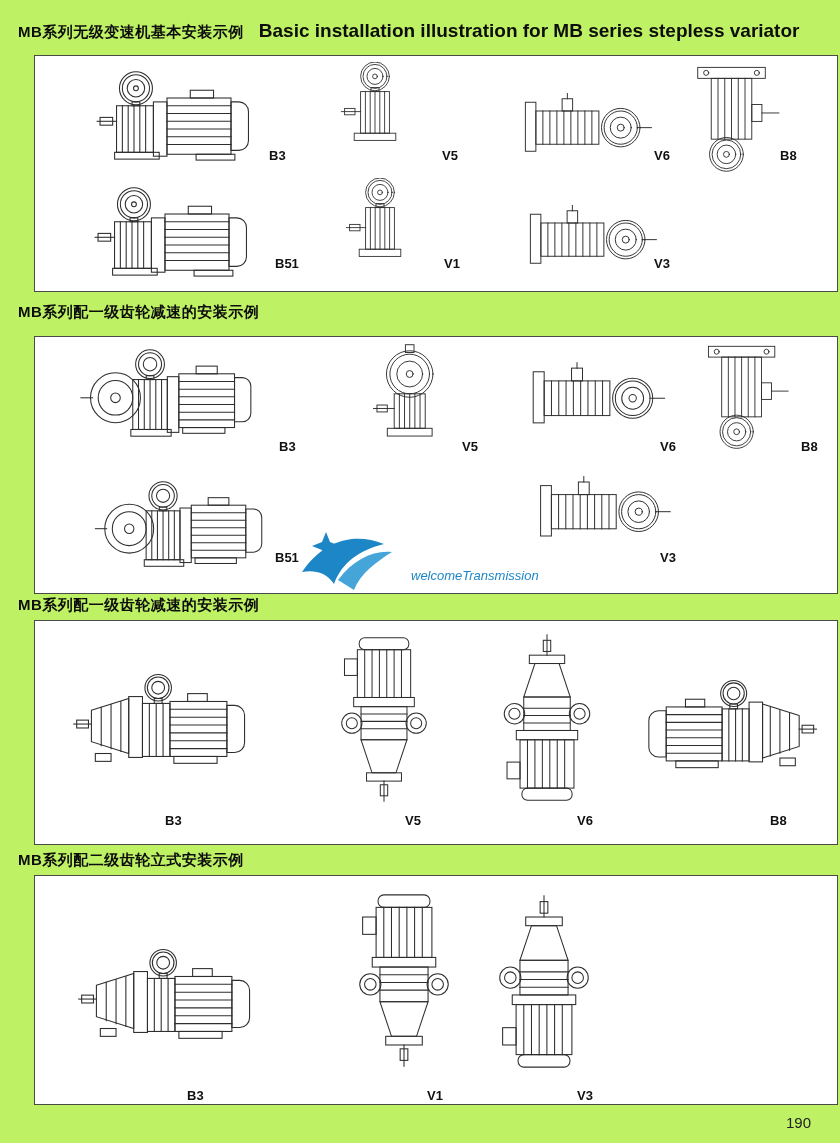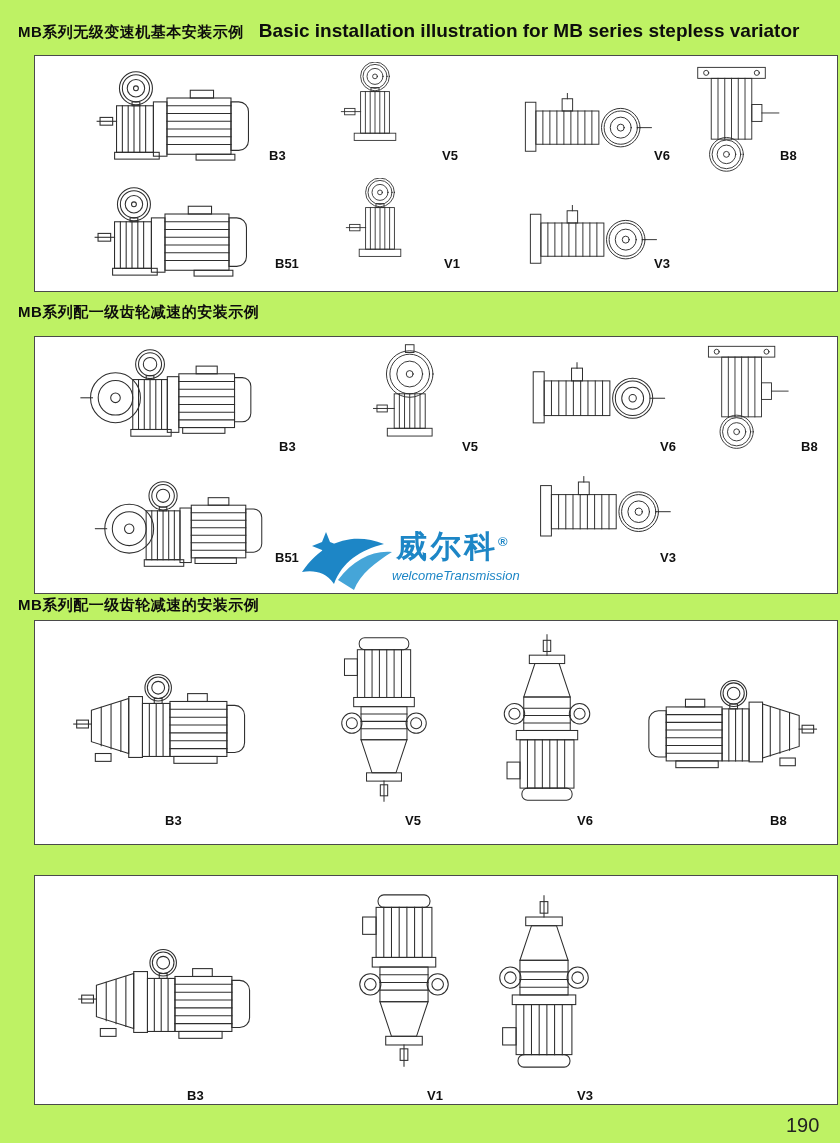--- a/index.html
+++ b/index.html
@@ -15,22 +15,22 @@
   .panel { position:absolute; left:34px; width:804px; border:1px solid #4a4a4a; background:#fff; }
   .fig { position:absolute; }
   .fig * { stroke:#2e2e2e; stroke-width:1.1; fill:none; stroke-linecap:square; }
   .flip-h { transform:scaleX(-1); }
   .flip-v { transform:scaleY(-1); }
   .fig-label { position:absolute; font-size:13px; font-weight:600; color:#111; }
   .watermark { position:absolute; left:296px; top:518px; width:270px; height:84px; z-index:5; }
   .wm-swoosh { position:absolute; left:0; top:4px; }
   .wm-name { position:absolute; left:100px; top:8px; font-size:31px; font-weight:700; color:#1d86c6; letter-spacing:3px; white-space:nowrap; }
   .wm-reg { font-size:13px; vertical-align:super; letter-spacing:0; }
-  .wm-sub { position:absolute; left:96px; top:50px; font-size:13px; font-style:italic; color:#1d86c6; white-space:nowrap; }
-  .page-num { position:absolute; left:786px; top:1114px; font-size:20px; color:#222; }
+  .wm-sub { position:absolute; left:115px; top:50px; font-size:13px; font-style:italic; color:#1d86c6; white-space:nowrap; }
+  .page-num { position:absolute; left:786px; top:1114px; font-size:15px; color:#222; }
   .symdefs { position:absolute; width:0; height:0; overflow:hidden; }
 </style>
 </head>
 <body>
 
 <div class="page">
 
   <svg class="symdefs" aria-hidden="true">
     <symbol id="sym-h-variator" viewBox="0 0 180 100">
       <line x1="2" y1="57" x2="22" y2="57"></line>
@@ -273,23 +273,20 @@
     <span class="fig-label" style="left:240px;top:213px">B51</span>
     <span class="fig-label" style="left:625px;top:213px">V3</span>
   </div>
 
   <div class="watermark">
     <svg class="wm-swoosh" width="100" height="72" viewBox="0 0 100 72">
       <path d="M6 50 C28 18 58 10 88 22 C64 28 46 40 38 62 C30 50 18 48 6 50 Z" fill="#1d86c6"></path>
       <path d="M42 58 C57 38 77 28 96 30 C80 40 64 52 58 68 Z" fill="#45a5d8"></path>
       <path d="M30 10 l4 10 10 4 -10 4 -4 10 -4 -10 -10 -4 10 -4 z" fill="#1d86c6"></path>
     </svg>
-    <div class="wm-name">
-      <span>威尔科</span><span class="wm-reg">®</span>
-    </div>
     <div class="wm-sub">welcomeTransmission</div>
   </div>
 
   <div class="sec-head" style="top:596px">
     <span class="zh">MB系列配一级齿轮减速的安装示例</span>
   </div>
   <div class="panel" style="top:620px;height:225px">
     <svg class="fig" style="left:35px;top:52px" width="195" height="108">
         <use href="#sym-h-gear" width="100%" height="100%"></use>
       </svg>
@@ -302,20 +299,21 @@
     <svg class="fig flip-h" style="left:592px;top:58px" width="195" height="106">
         <use href="#sym-h-gear" width="100%" height="100%"></use>
       </svg>
     <span class="fig-label" style="left:130px;top:192px">B3</span>
     <span class="fig-label" style="left:370px;top:192px">V5</span>
     <span class="fig-label" style="left:542px;top:192px">V6</span>
     <span class="fig-label" style="left:735px;top:192px">B8</span>
   </div>
 
   <div class="sec-head" style="top:851px">
+    <span class="zh">MB系列配二级齿轮立式安装示例</span>
   </div>
   <div class="panel" style="top:875px;height:230px">
     <svg class="fig" style="left:40px;top:72px" width="195" height="108">
         <use href="#sym-h-gear" width="100%" height="100%"></use>
       </svg>
     <svg class="fig" style="left:303px;top:16px" width="132" height="178">
         <use href="#sym-v-stack" width="100%" height="100%"></use>
       </svg>
     <svg class="fig flip-v" style="left:443px;top:16px" width="132" height="178">
         <use href="#sym-v-stack" width="100%" height="100%"></use>

